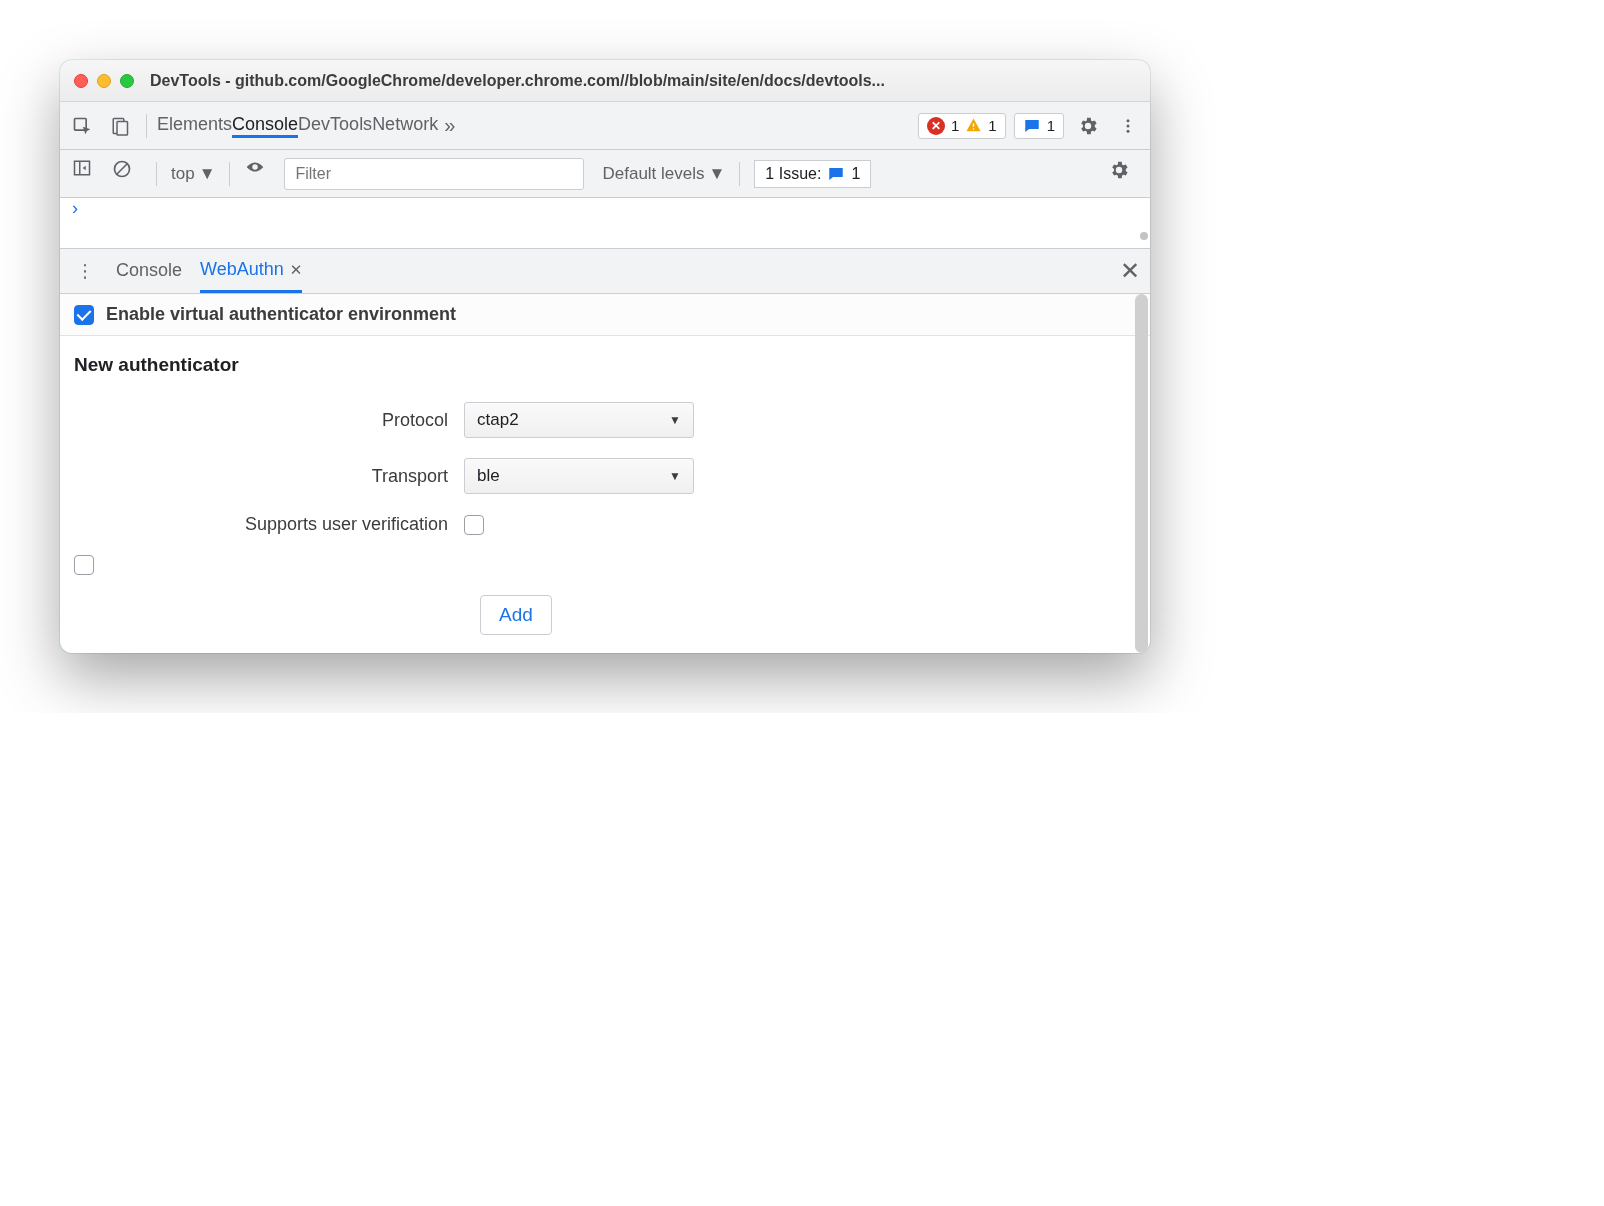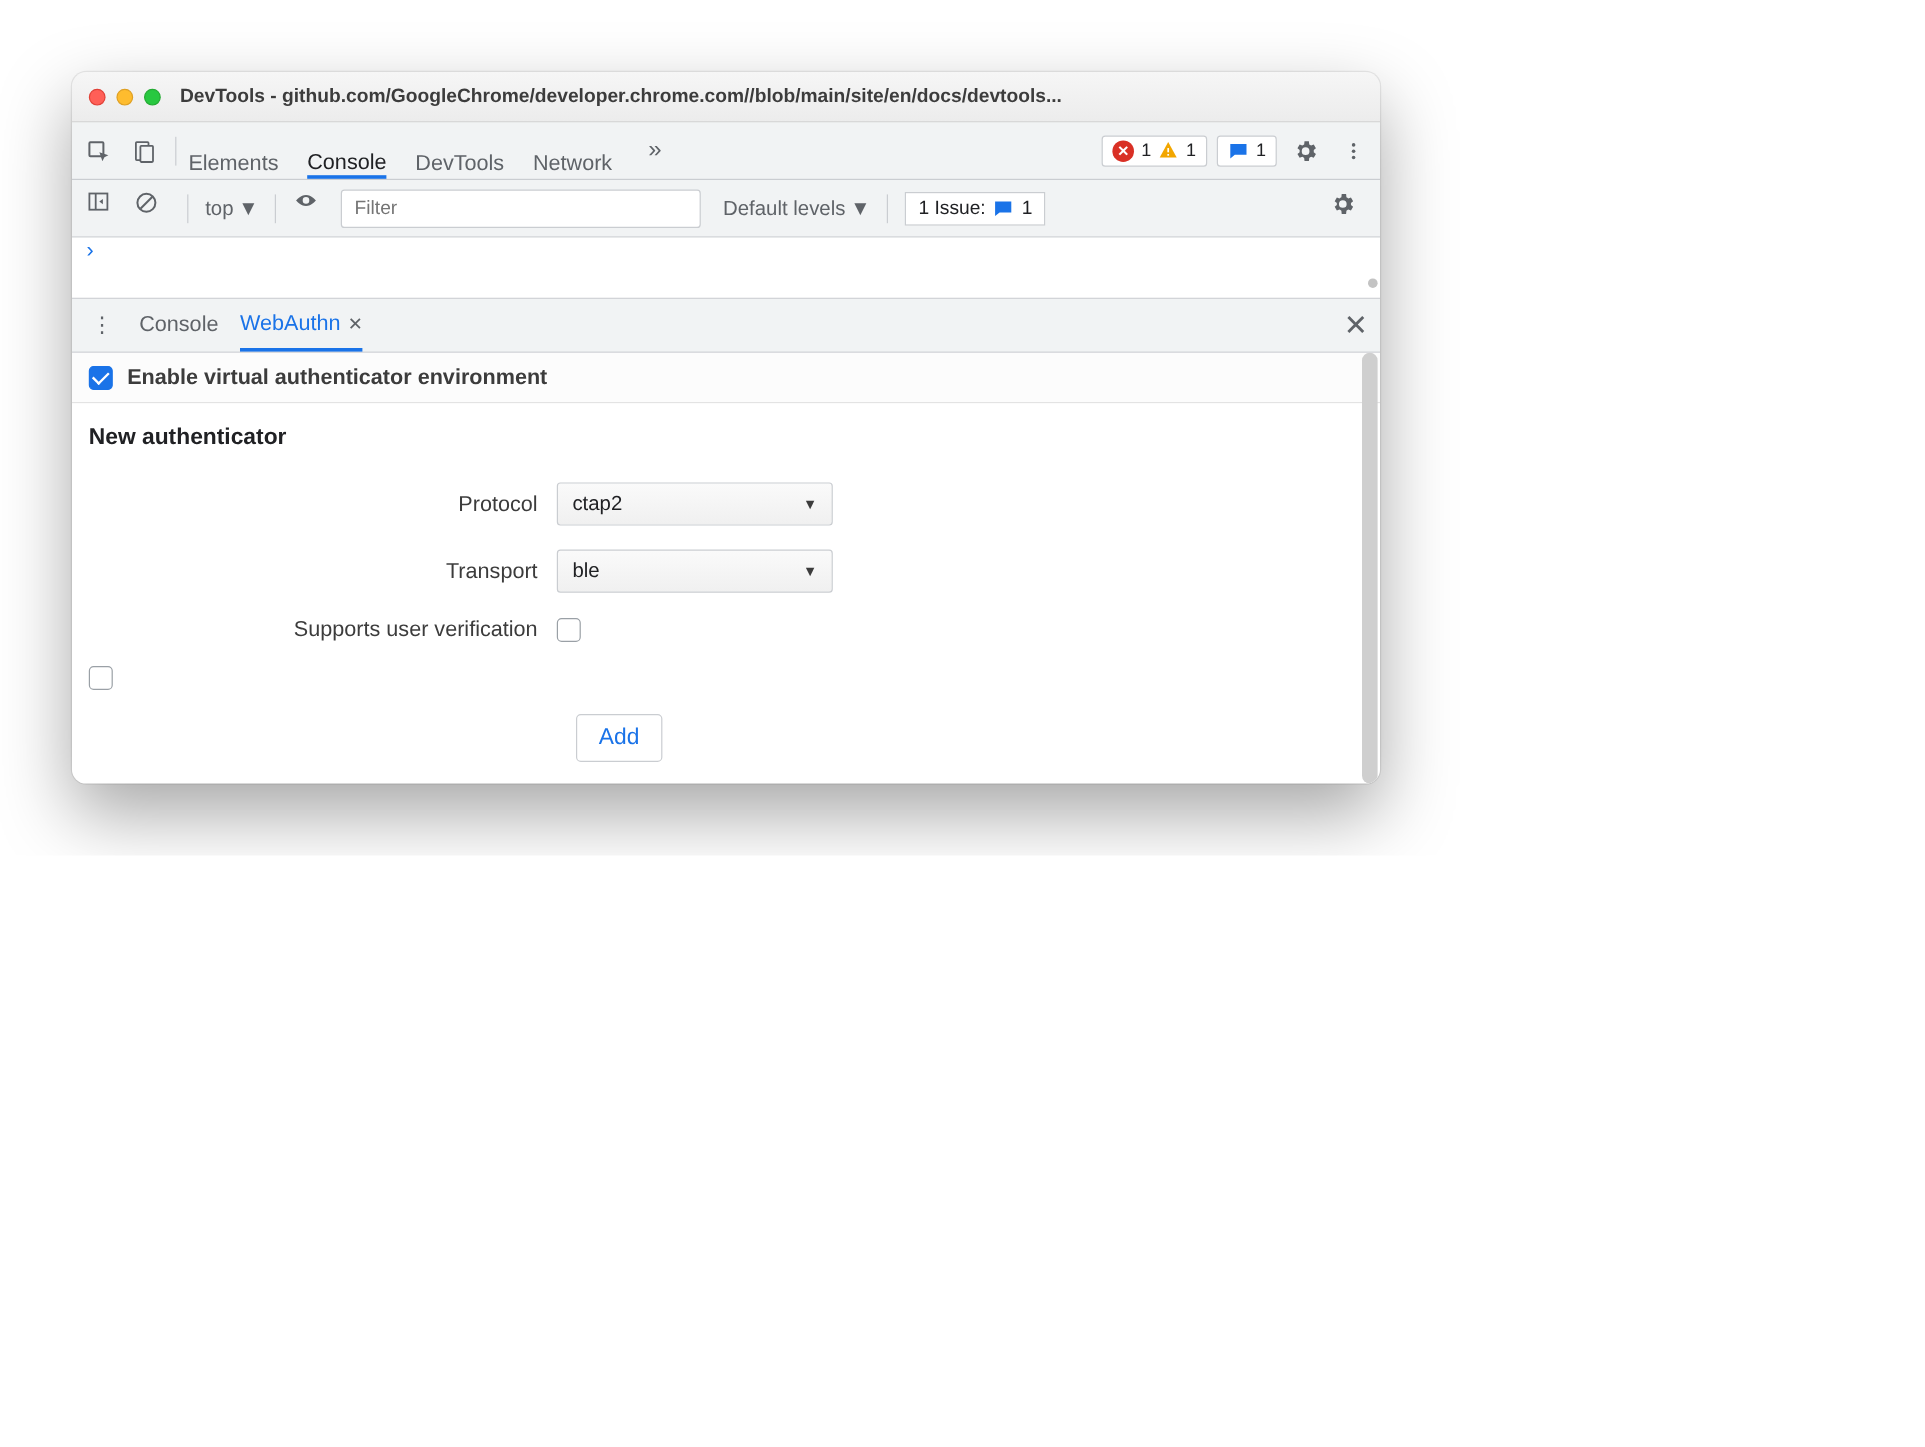--- a/index.html
+++ b/index.html
@@ -6,21 +6,21 @@
     body {
       font-family: -apple-system, BlinkMacSystemFont, "Segoe UI", Helvetica, Arial, sans-serif;
       background: #fff;
       padding: 60px;
     }
     .window {
       width: 1090px;
       border-radius: 12px;
       box-shadow: 0 25px 60px rgba(0,0,0,0.35), 0 0 0 1px rgba(0,0,0,0.08);
       overflow: hidden;
-      background: #e5e5e5;
+      background: #86efac;
     }
     .titlebar {
       display: flex;
       align-items: center;
       height: 42px;
       padding: 0 14px;
       background: linear-gradient(#f6f6f6, #ececec);
       border-bottom: 1px solid #d5d5d5;
       gap: 8px;
     }
@@ -44,21 +44,21 @@
       background: #f1f3f4;
       border-bottom: 1px solid #cacdd1;
       padding: 0 6px;
       gap: 6px;
     }
     .toolbar .icon-btn {
       display: flex; align-items: center; justify-content: center;
       width: 32px; height: 32px; color: #5f6368; cursor: pointer;
     }
     .divider { width: 1px; height: 24px; background: #cacdd1; margin: 0 4px; }
-    .tabs { display: flex; align-items: flex-end; gap: 24px; height: 100%; }
+    .tabs { display: flex; align-items: center; height: 100%; }
     .tab {
       display: flex; align-items: center;
       font-size: 18px; color: #5f6368; cursor: pointer;
       border-bottom: 2px solid transparent;
     }
     .tab.active { color: #202124; border-bottom: 3px solid #1a73e8; font-weight: 400; }
     .more-tabs { font-size: 20px; color: #5f6368; padding: 0 6px; align-self: center; cursor: pointer; }
     .toolbar-right { display: flex; align-items: center; gap: 8px; margin-left: auto; }
     .badge-group {
       display: flex; align-items: center; gap: 6px;

